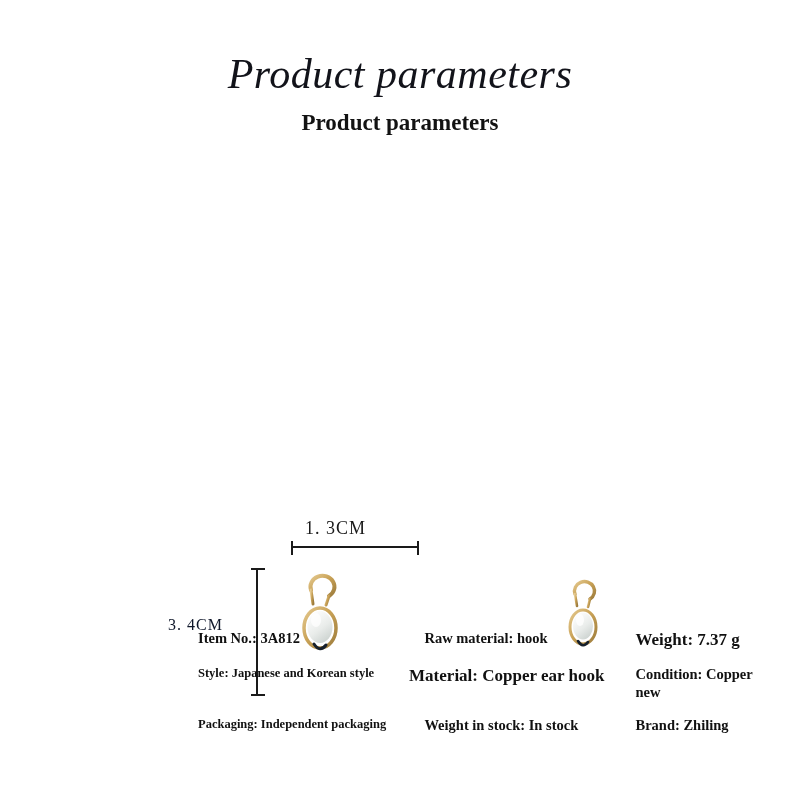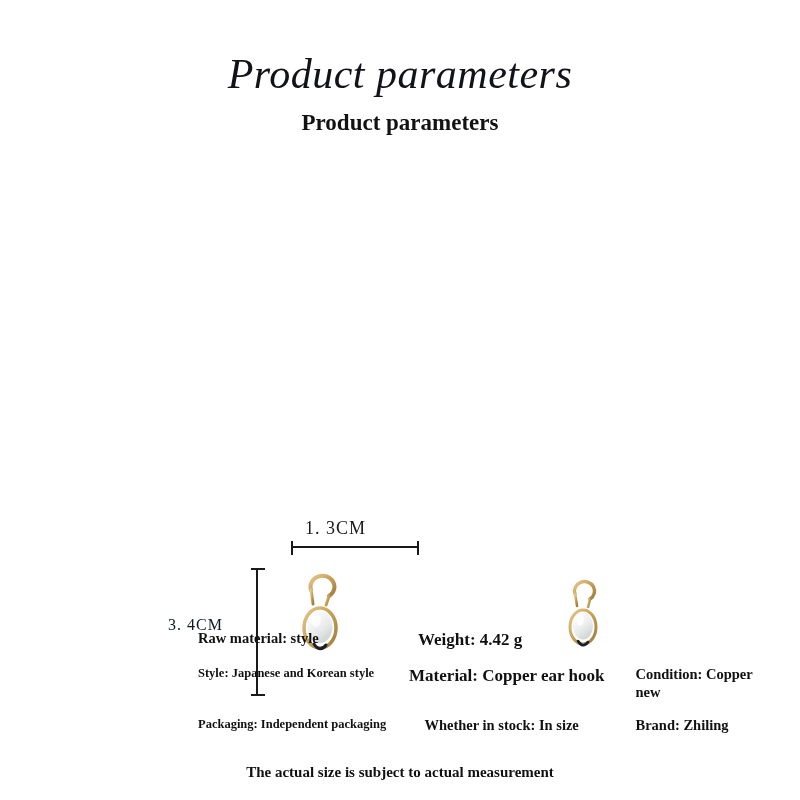--- a/index.html
+++ b/index.html
@@ -224,33 +224,33 @@
         <ellipse cx="24" cy="45" rx="4" ry="6" fill="#ffffff" opacity="0.75"></ellipse>
         <path d="M20 64 q7 10 14 2 q-7 9 -14 -2 z" fill="#16202c"></path>
         <path d="M22 66 q5 8 10 1" fill="none" stroke="#16202c" stroke-width="2.6" stroke-linecap="round"></path>
       </svg>
     </div>
   </div>
 
   <div class="specs">
 
     <div class="spec-row">
-      <div class="spec-cell col-2 sz-md">Raw material: style</div>
-      <div class="spec-cell col-3 sz-lg">Weight: 4.42 g</div>
+      <div class="spec-cell col-1 sz-md">Item No.: 3A812</div>
+      <div class="spec-cell col-2 sz-md">Raw material: hook</div>
+      <div class="spec-cell col-3 sz-lg">Weight: 7.37 g</div>
     </div>
 
     <div class="spec-row">
       <div class="spec-cell col-2 sz-sm">Style: Japanese and Korean style</div>
       <div class="spec-cell col-1 sz-lg">Material: Copper ear hook</div>
       <div class="spec-cell col-3 sz-md">Condition: Copper new</div>
     </div>
 
     <div class="spec-row">
       <div class="spec-cell col-1 sz-sm">Packaging: Independent packaging</div>
-      <div class="spec-cell col-2 sz-md">Whether in stock: In size</div>
+      <div class="spec-cell col-2 sz-md">Weight in stock: In stock</div>
       <div class="spec-cell col-3 sz-md">Brand: Zhiling</div>
     </div>
 
   </div>
 
-  <div class="footnote">The actual size is subject to actual measurement</div>
 
 </div>
 
 </body></html>

